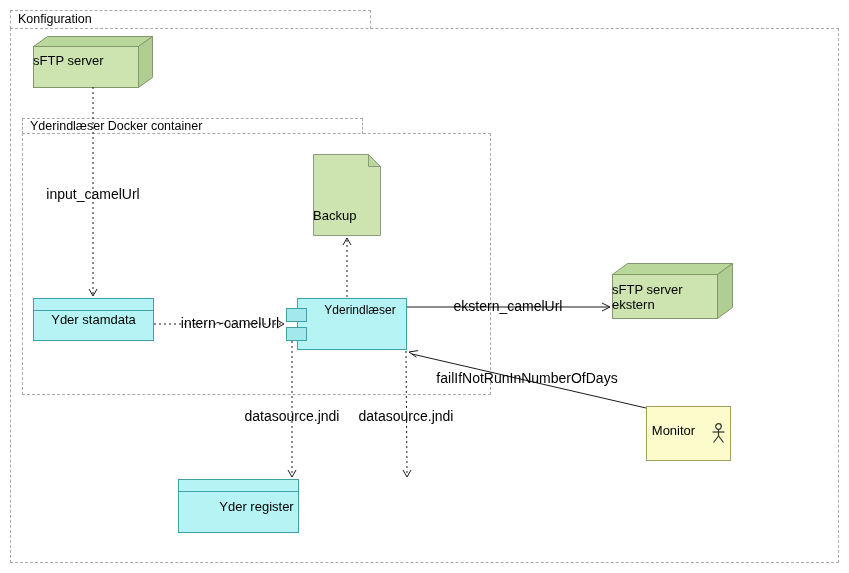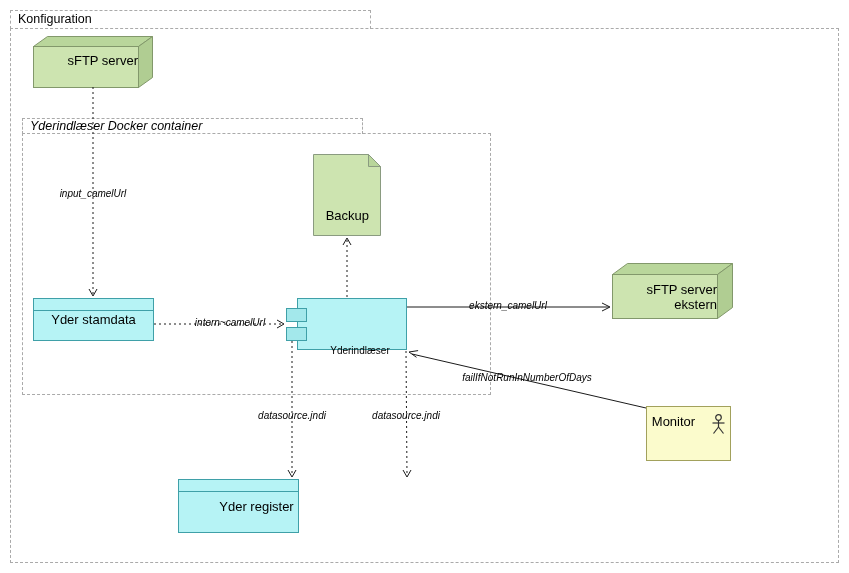--- a/index.html
+++ b/index.html
@@ -17,58 +17,58 @@
   .frame-tab{position:absolute;border:1px dashed var(--frame-border);border-bottom:none;
     background:transparent;font-size:12.5px;line-height:16px;padding-left:7px;white-space:nowrap;}
 
   
   .cyan-box{position:absolute;background:var(--cyan-fill);border:1px solid var(--cyan-border);
     box-sizing:border-box;display:flex;align-items:center;justify-content:center;
     font-size:13px;text-align:center;}
   .divider{position:absolute;left:0;right:0;height:0;border-top:1px solid var(--cyan-border);}
   .port{position:absolute;width:21px;height:14px;background:var(--port-fill);
     border:1px solid var(--cyan-border);box-sizing:border-box;}
-  .component-label{position:absolute;left:16px;right:0;top:4px;text-align:center;font-size:10px;margin-top:42px;}
+  .component-label{position:absolute;left:16px;right:0;top:4px;text-align:center;font-size:12px;}
 
   .yellow-box{position:absolute;background:var(--yellow-fill);border:1px solid var(--yellow-border);
     box-sizing:border-box;font-size:13px;}
-  .monitor-row{display:flex;justify-content:center;align-items:flex-start;gap:17px;padding-top:7px;}
+  .monitor-row{display:flex;justify-content:center;align-items:flex-start;gap:17px;padding-top:16px;}
 
   
   .shape-holder{position:absolute;}
   .shape-holder svg{display:block;}
   .green-face{fill:var(--node-green-front);stroke:var(--green-border);stroke-width:1;}
   .green-top{fill:var(--node-green-top);stroke:var(--green-border);stroke-width:1;}
   .green-side{fill:var(--node-green-side);stroke:var(--green-border);stroke-width:1;}
   .note-body{fill:var(--node-green-front);stroke:#8A9B80;stroke-width:1;}
   .note-fold{fill:var(--node-green-top);stroke:#8A9B80;stroke-width:1;}
-  .node-label{position:absolute;text-align:right;font-size:13px;white-space:pre-line;line-height:15px;}
+  .node-label{position:absolute;text-align:left;font-size:13px;white-space:pre-line;line-height:15px;}
 
   
   .edges-svg{position:absolute;left:0;top:0;pointer-events:none;}
   .edge-line{stroke:var(--edge-color);stroke-width:1;fill:none;}
   .edge-dashed{stroke-dasharray:2,3;}
   .edge-head{stroke:var(--edge-color);stroke-width:1;fill:none;}
-  .edge-label{position:absolute;transform:translate(-50%,-50%);font-size:10px;
-    white-space:nowrap;line-height:14px;font-style:italic;}
+  .edge-label{position:absolute;transform:translate(-50%,-50%);font-size:14px;
+    white-space:nowrap;line-height:14px;}
 
   .actor-icon svg{display:block;}
   .actor-stroke{stroke:#333;stroke-width:1.2;fill:none;}
 </style>
 </head>
 <body>
 
 <div class="canvas">
 
   <div class="frame-tab" style="left:10px;top:10px;width:352px;height:18px;">
     <span>Konfiguration</span>
   </div>
   <div class="frame-main" style="left:10px;top:28px;width:827px;height:533px;"></div>
 
-  <div class="frame-tab" style="left:22px;top:118px;width:332px;height:15px;line-height:14px;font-style:italic;">
+  <div class="frame-tab" style="left:22px;top:118px;width:332px;height:15px;line-height:14px;">
     <span>Yderindlæser Docker container</span>
   </div>
   <div class="frame-main" style="left:22px;top:133px;width:467px;height:260px;"></div>
 
   <div class="shape-holder" style="left:33px;top:36px;">
     <svg width="120" height="52" viewBox="0 0 120 52">
       <polygon class="green-top" points="0.5,10.5 14.5,0.5 119.5,0.5 105.5,10.5"></polygon>
       <polygon class="green-side" points="105.5,10.5 119.5,0.5 119.5,41.5 105.5,51.5"></polygon>
       <rect class="green-face" x="0.5" y="10.5" width="105" height="41"></rect>
     </svg>

